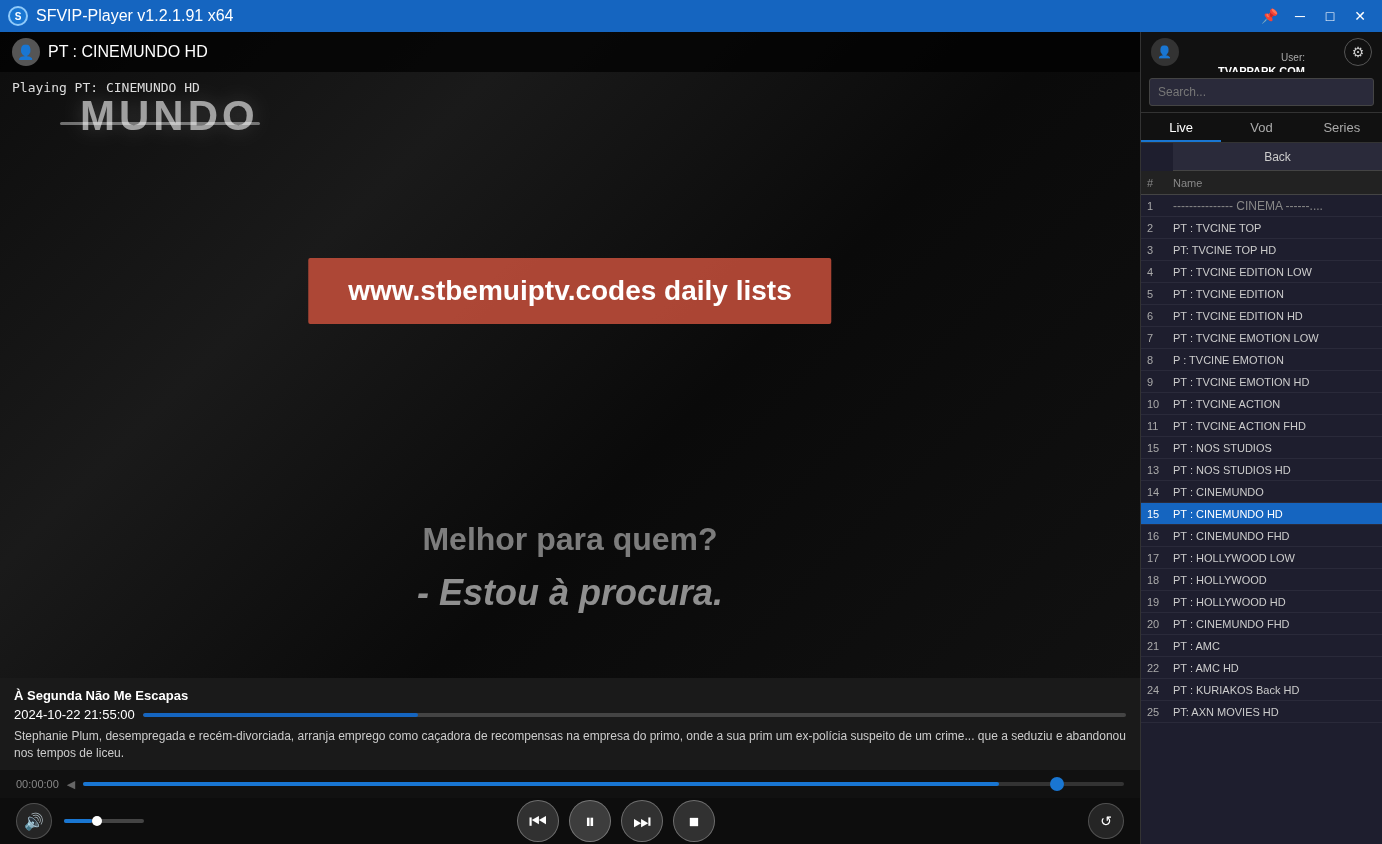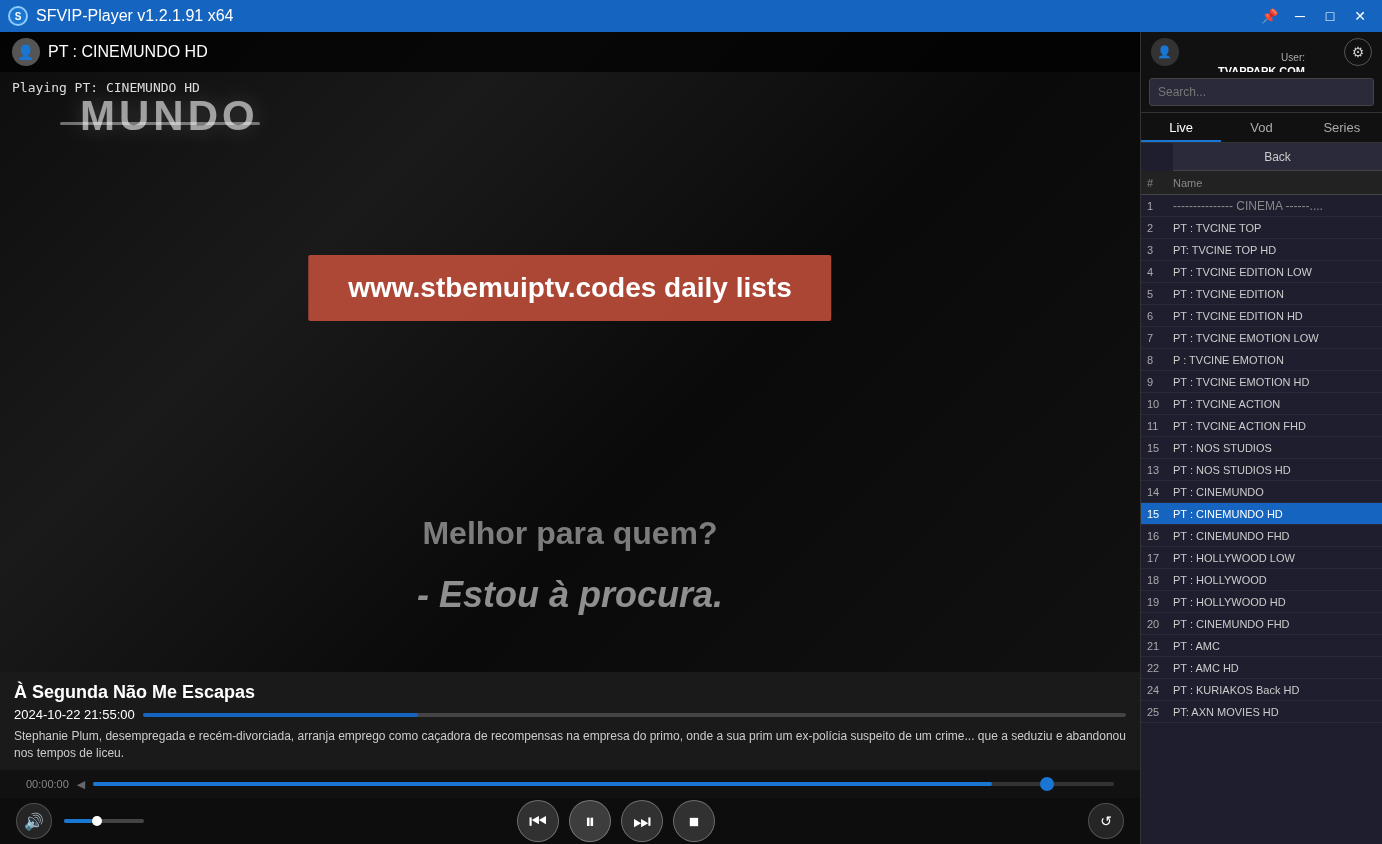--- a/index.html
+++ b/index.html
@@ -171,37 +171,37 @@
       position: absolute;
       bottom: 120px;
       width: 100%;
       text-align: center;
       color: rgba(200,200,200,0.6);
       font-size: 32px;
       font-weight: bold;
     }
     #subtitle-text2 {
       position: absolute;
-      bottom: 56px;
+      bottom: 64px;
       width: 100%;
       text-align: center;
       color: rgba(200,200,200,0.7);
       font-size: 36px;
       font-weight: bold;
       font-style: italic;
     }
 
     
     #info-panel {
       background: #1a1a1a;
       padding: 10px 14px 8px;
     }
     #show-title {
       color: #fff;
-      font-size: 18px;
+      font-size: 13px;
       font-weight: bold;
       margin-bottom: 4px;
     }
     #show-datetime {
       color: #fff;
       font-size: 13px;
       display: flex;
       align-items: center;
       gap: 8px;
       margin-bottom: 6px;
@@ -224,21 +224,21 @@
       line-height: 1.4;
       margin-top: 4px;
     }
 
     
     #seek-bar-row {
       height: 28px;
       background: #111;
       display: flex;
       align-items: center;
-      padding: 0 26px;
+      padding: 0 16px;
       gap: 8px;
     }
     #time-label {
       color: #888;
       font-size: 11px;
       white-space: nowrap;
     }
     #seek-track {
       flex: 1;
       height: 4px;

